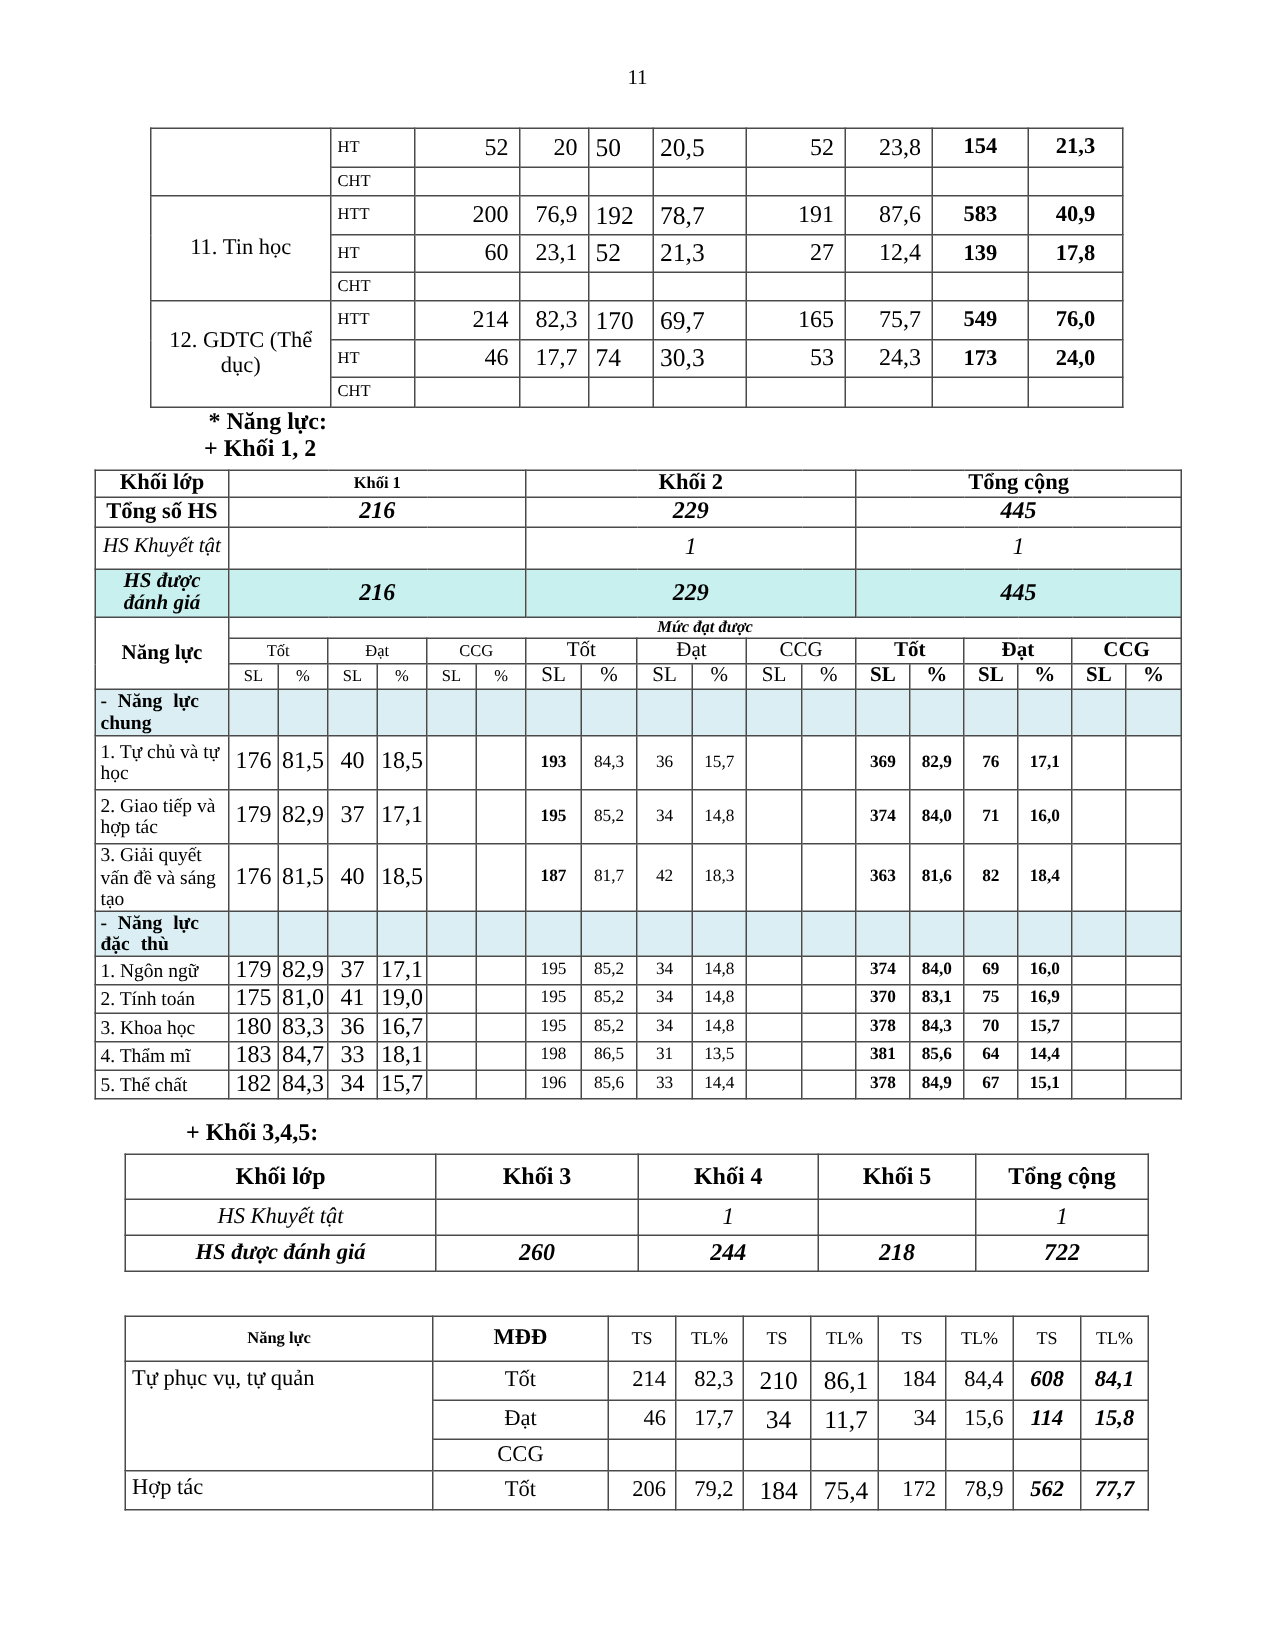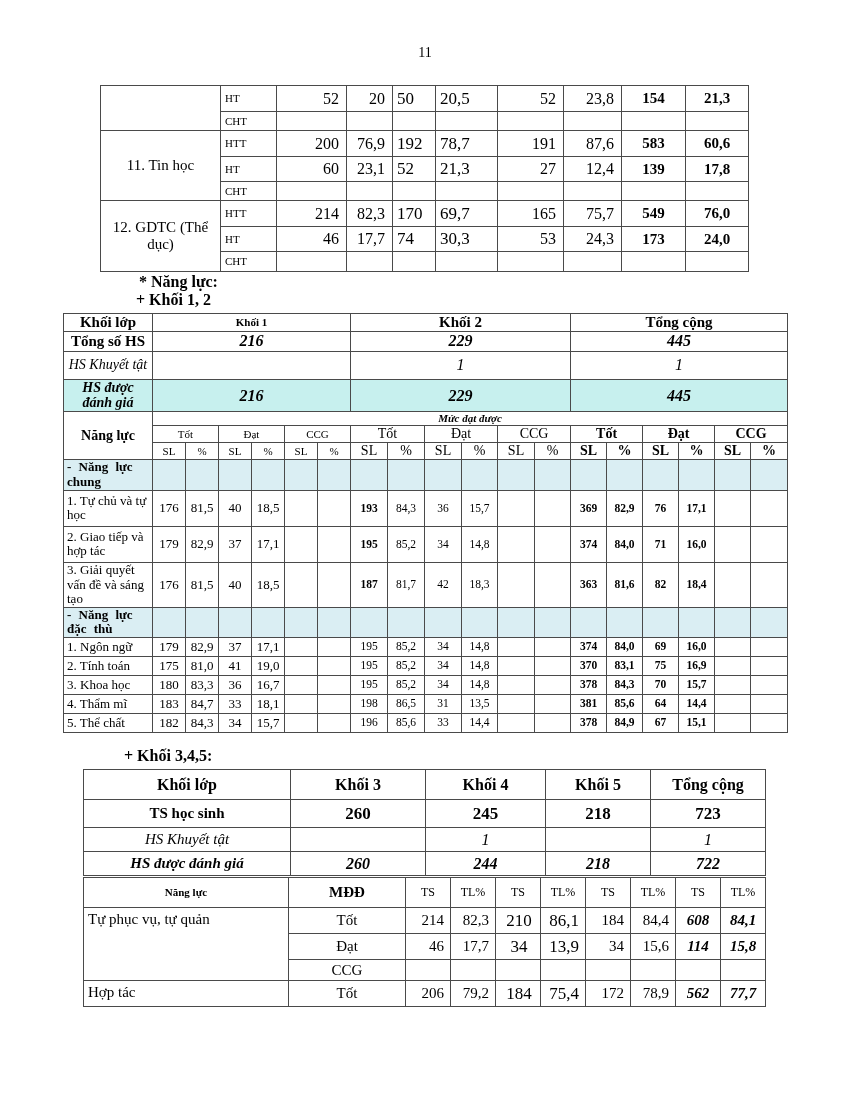--- a/index.html
+++ b/index.html
@@ -36,21 +36,21 @@
   .t2 td.bil{font-weight:bold;font-style:italic;font-size:14px;}
   .t2 tr.hlrow td{background:#c7f0ee;}
   .t2 td.nl{font-weight:bold;font-size:14px;}
   .t2 td.mdd{font-weight:bold;font-style:italic;font-size:11px;}
   .t2 td.gh1,.t2 td.sh1{font-size:11px;}
   .t2 td.gh2,.t2 td.sh2{font-size:14px;}
   .t2 td.gh3,.t2 td.sh3{font-size:14px;font-weight:bold;}
   .t2 tr.secrow td{background:#daeef3;}
   .t2 td.sec{font-weight:bold;font-size:13px;text-align:left;padding-left:3px;word-spacing:4px;}
   .t2 td.rl{font-size:13px;text-align:left;padding-left:3px;}
-  .t2 td.k1{font-size:13px;}
+  .t2 td.k1{font-size:16px;}
   .t2 td.k2{font-size:11.5px;}
   .t2 td.tt{font-size:11.5px;font-weight:bold;}
   .t2 td.b{font-weight:bold;}
 
   
   .t3a{left:83px;top:769px;width:682px;}
   .t3a td{text-align:center;}
   .t3a td.h{font-weight:bold;font-size:16px;}
   .t3a td.bl{font-weight:bold;font-size:15px;}
   .t3a td.bv{font-weight:bold;font-size:17px;}
@@ -116,21 +116,21 @@
     <tr style="height:26px">
       <td class="sub" rowspan="3">11. Tin học</td>
       <td class="lvl">HTT</td>
       <td class="n1">200</td>
         <td class="n2">76,9</td>
       <td class="n3">192</td>
         <td class="n4">78,7</td>
       <td class="n5">191</td>
         <td class="n6">87,6</td>
       <td class="n7">583</td>
-        <td class="n8">60,6</td>
+        <td class="n8">40,9</td>
     </tr>
     <tr style="height:25px">
       <td class="lvl">HT</td>
       <td class="n1">60</td>
         <td class="n2">23,1</td>
       <td class="n3">52</td>
         <td class="n4">21,3</td>
       <td class="n5">27</td>
         <td class="n6">12,4</td>
       <td class="n7">139</td>
@@ -496,27 +496,20 @@
       <col style="width:115px">
   </colgroup>
   <tbody>
     <tr style="height:30px">
       <td class="h">Khối lớp</td>
       <td class="h">Khối 3</td>
       <td class="h">Khối 4</td>
       <td class="h">Khối 5</td>
       <td class="h">Tổng cộng</td>
     </tr>
-    <tr style="height:28px">
-      <td class="bl">TS học sinh</td>
-      <td class="bv">260</td>
-      <td class="bv">245</td>
-      <td class="bv">218</td>
-      <td class="bv">723</td>
-    </tr>
     <tr style="height:24px">
       <td class="itl">HS Khuyết tật</td>
       <td class="itv"></td>
       <td class="itv">1</td>
       <td class="itv"></td>
       <td class="itv">1</td>
     </tr>
     <tr style="height:24px">
       <td class="bil">HS được đánh giá</td>
       <td class="biv">260</td>
@@ -563,21 +556,21 @@
       <td class="m5">184</td>
         <td class="m5">84,4</td>
       <td class="mt">608</td>
         <td class="mt">84,1</td>
     </tr>
     <tr style="height:26px">
       <td class="lv">Đạt</td>
       <td class="m3">46</td>
         <td class="m3">17,7</td>
       <td class="m4">34</td>
-        <td class="m4">13,9</td>
+        <td class="m4">11,7</td>
       <td class="m5">34</td>
         <td class="m5">15,6</td>
       <td class="mt">114</td>
         <td class="mt">15,8</td>
     </tr>
     <tr style="height:21px">
       <td class="lv">CCG</td>
       <td class="m3"></td>
         <td class="m3"></td>
       <td class="m4"></td>

